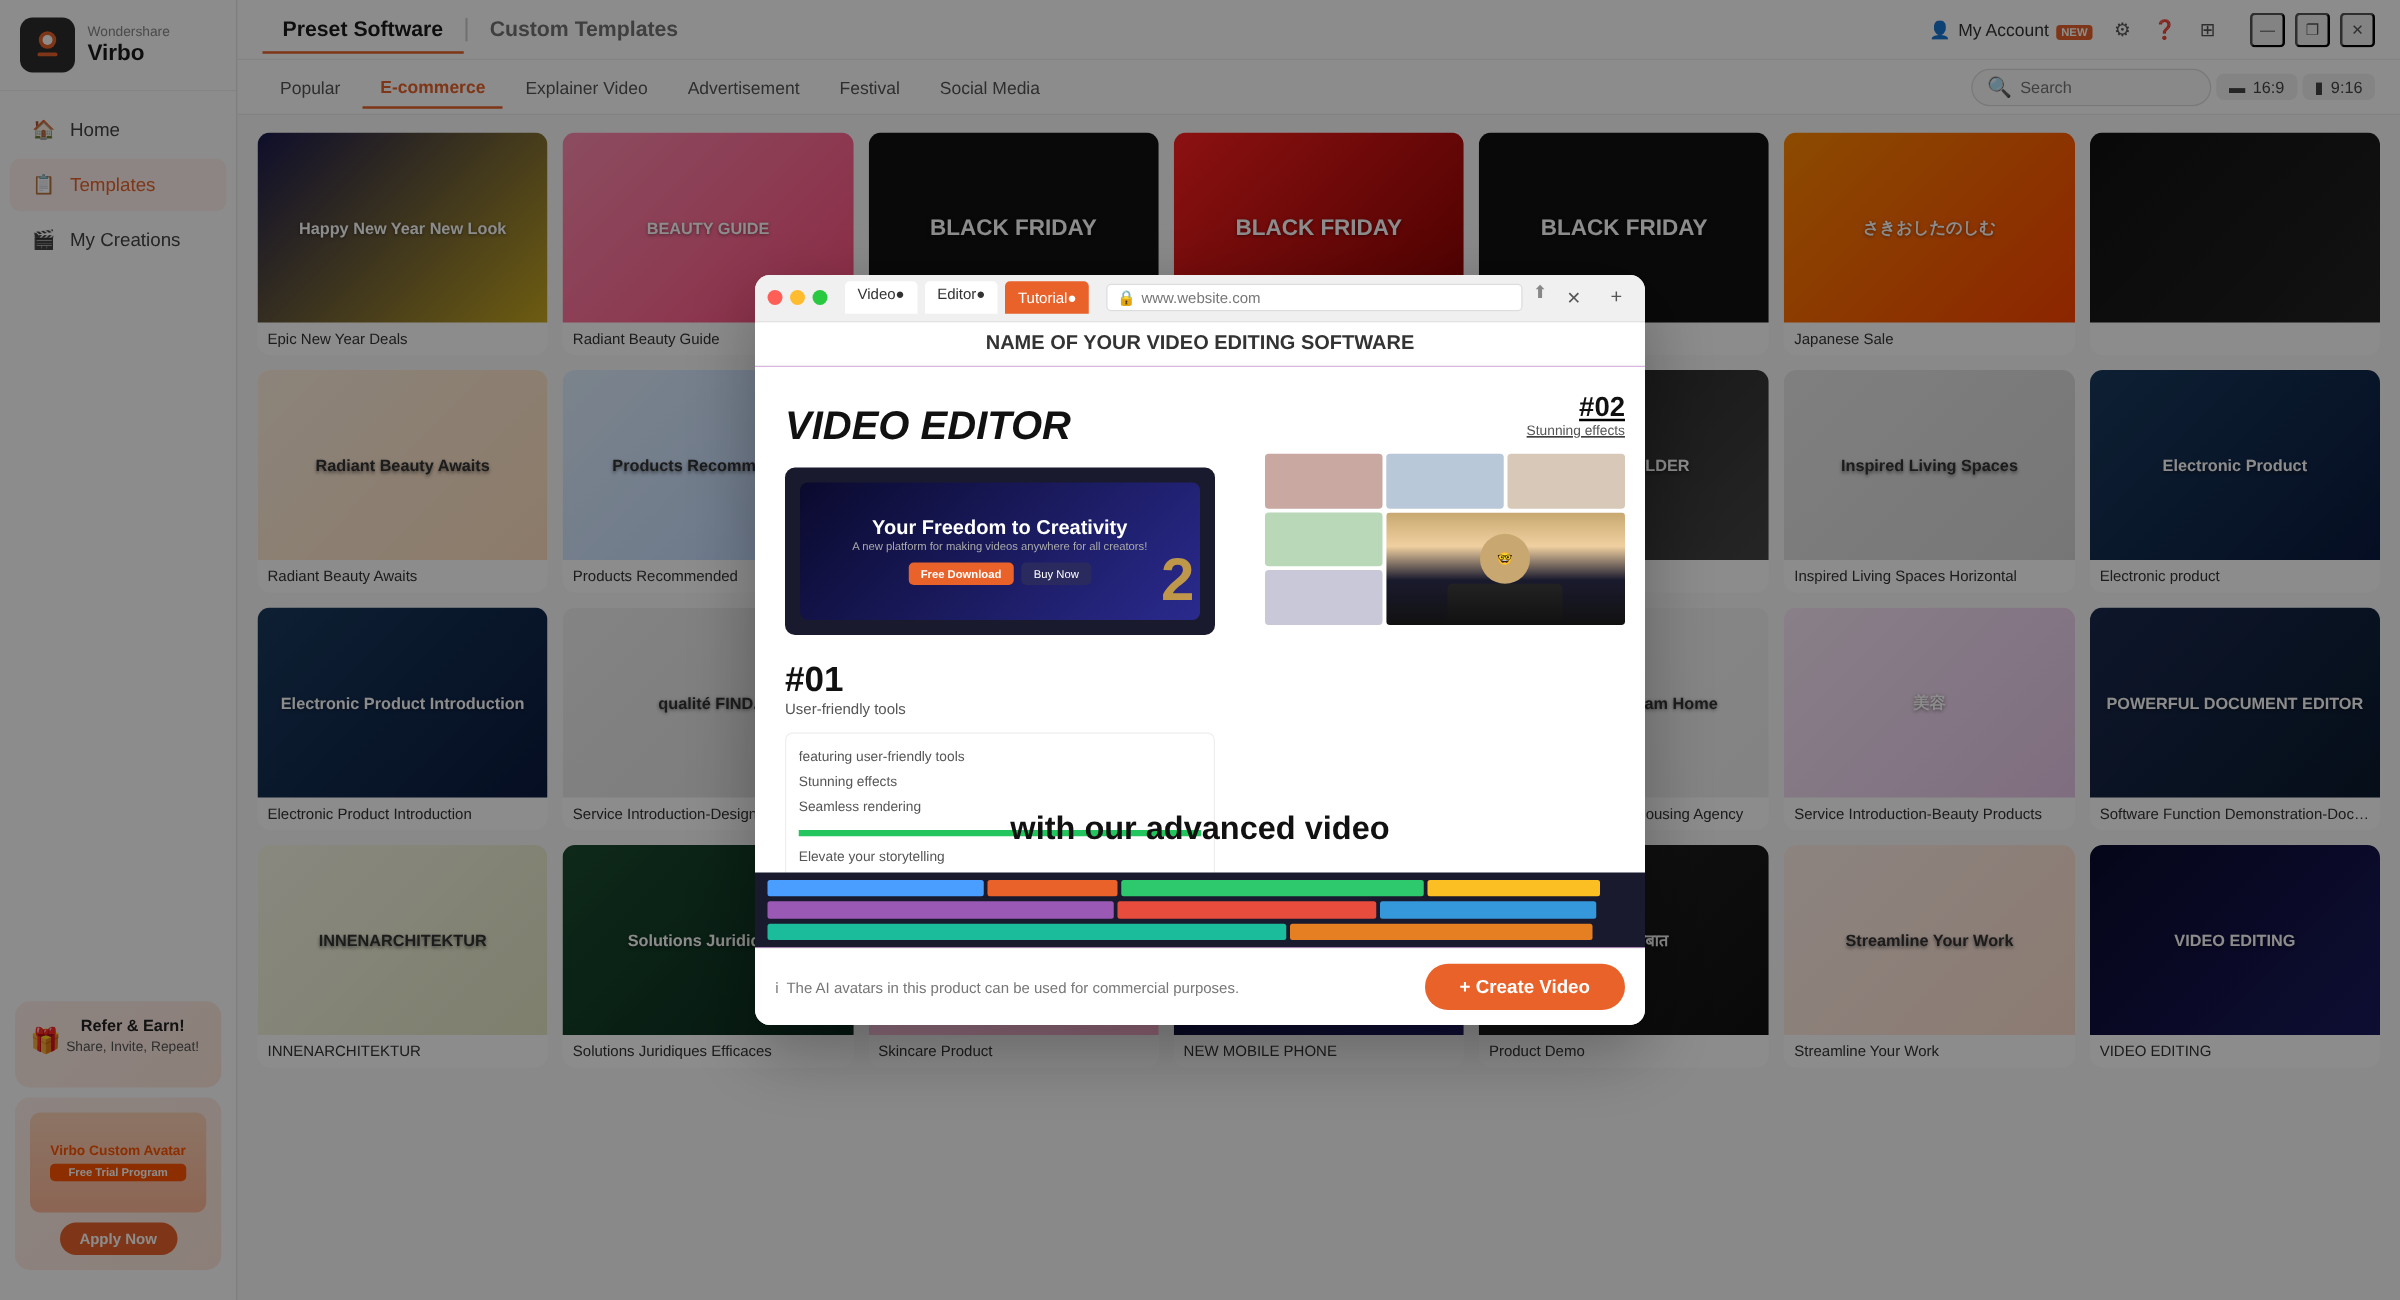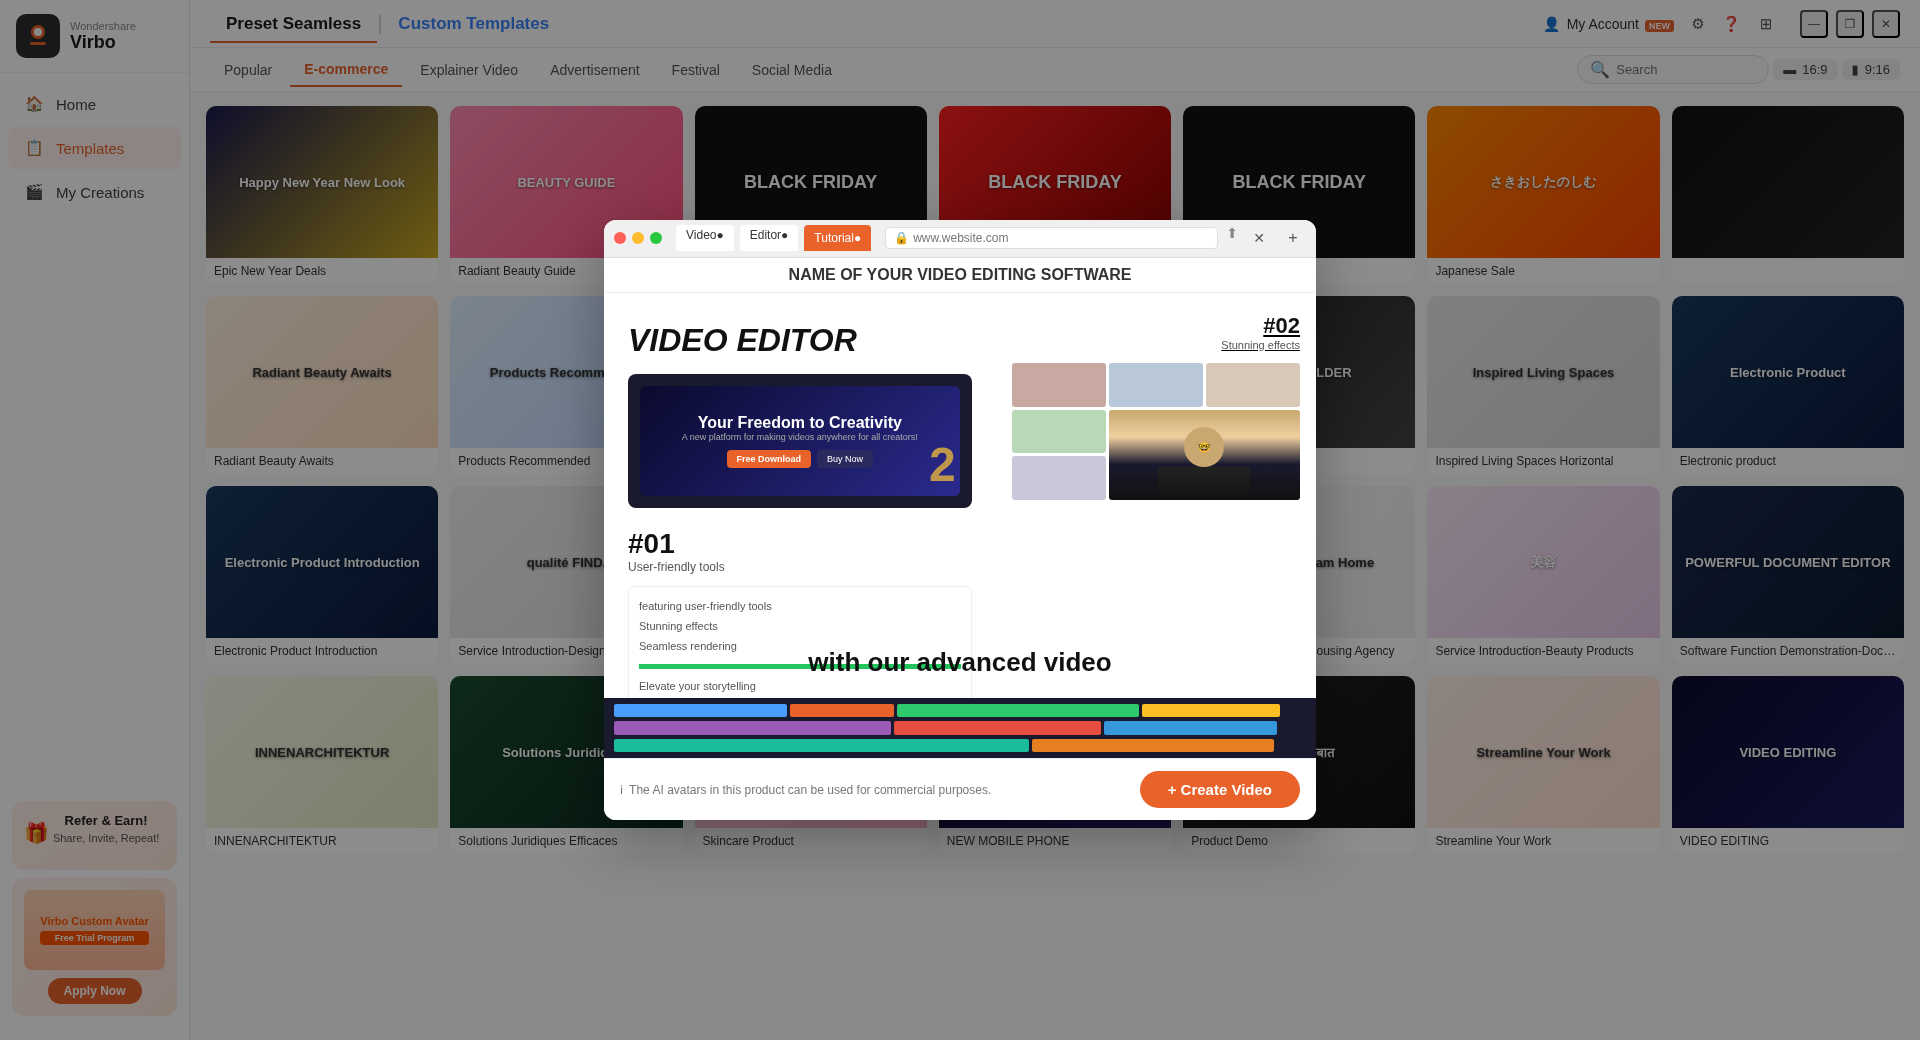--- a/index.html
+++ b/index.html
@@ -72,21 +72,21 @@
       font-weight: 600;
     }
     .sidebar-ad-img { width: 100%; height: 80px; background: linear-gradient(to bottom, #ffd4b8, #ffb899); border-radius: 8px; margin-bottom: 8px; display: flex; align-items: center; justify-content: center; overflow: hidden; }
 
     
     .main { flex: 1; display: flex; flex-direction: column; height: 1040px; overflow: hidden; background: #fafafa; }
     .titlebar-tabs { display: flex; align-items: center; gap: 0; }
     .titlebar-tab {
       font-size: 17px;
       font-weight: 600;
-      color: #3b82f6;
+      color: #737373;
       padding: 8px 16px;
       cursor: pointer;
       position: relative;
     }
     .titlebar-tab.active { color: #1a1a1a; }
     .titlebar-tab.active::after {
       content: '';
       position: absolute;
       bottom: -1px;
       left: 0;
@@ -533,21 +533,21 @@
     <button class="ad-btn">Apply Now</button>
   </div>
   <div style="height:12px;"></div>
 </div>
 
 <div class="main">
 
   <div style="background:#fff; border-bottom:1px solid #eee; height:48px; display:flex; align-items:center; padding:0 20px; justify-content:space-between;">
     <div class="titlebar-tabs">
       <div class="titlebar-tab active">
-        <span>Preset Seamless</span>
+        <span>Preset Software</span>
       </div>
       <span class="titlebar-sep">|</span>
       <div class="titlebar-tab">
         <span>Custom Templates</span>
       </div>
     </div>
     <div class="titlebar-right">
       <div class="my-account">
         <span>👤</span>
         <span>My Account</span>

